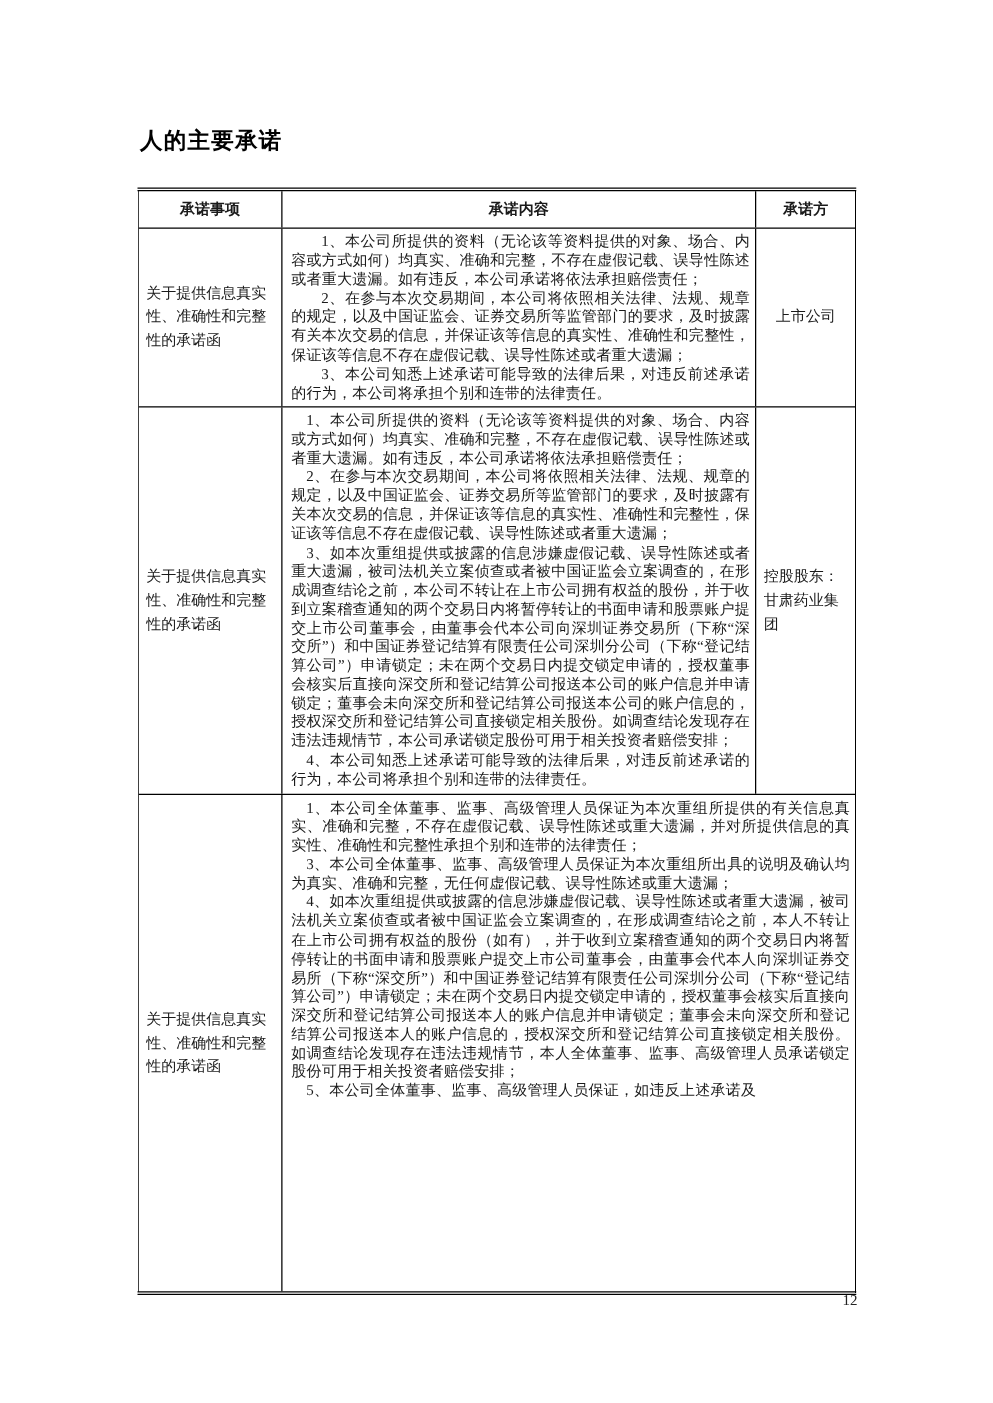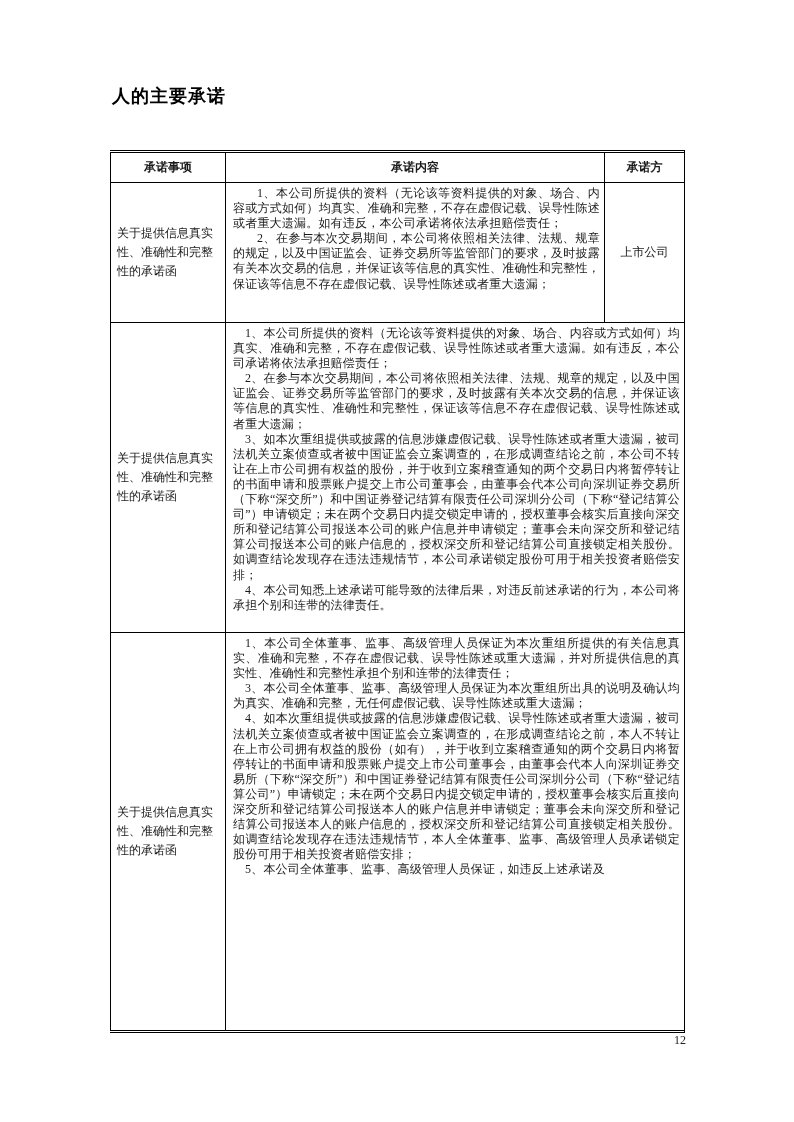--- a/index.html
+++ b/index.html
@@ -9,21 +9,21 @@
     background: #ffffff;
     color: #111111;
     font-family: "Liberation Serif", "DejaVu Serif", serif;
     overflow: hidden;
   }
   .page { position: absolute; inset: 0; }
 
   .doc-title {
     position: absolute;
     left: 112px;
-    top: 84px;
+    top: 100px;
     font-family: "Liberation Sans", "DejaVu Sans", sans-serif;
     font-weight: bold;
     font-size: 18px;
     letter-spacing: 1px;
     color: #000;
   }
 
   .doc-table {
     position: absolute;
     left: 110px;
@@ -93,32 +93,34 @@
       <div class="t-cell col-item">承诺事项</div>
       <div class="t-cell col-content">承诺内容</div>
       <div class="t-cell col-party">承诺方</div>
     </div>
 
     <div class="t-row body-row row-1">
       <div class="t-cell col-item">关于提供信息真实性、准确性和完整性的承诺函</div>
       <div class="t-cell col-content indent-lg">
           <p class="para">1、本公司所提供的资料（无论该等资料提供的对象、场合、内容或方式如何）均真实、准确和完整，不存在虚假记载、误导性陈述或者重大遗漏。如有违反，本公司承诺将依法承担赔偿责任；</p>
           <p class="para">2、在参与本次交易期间，本公司将依照相关法律、法规、规章的规定，以及中国证监会、证券交易所等监管部门的要求，及时披露有关本次交易的信息，并保证该等信息的真实性、准确性和完整性，保证该等信息不存在虚假记载、误导性陈述或者重大遗漏；</p>
+          <p class="para">3、本公司知悉上述承诺可能导致的法律后果，对违反前述承诺的行为，本公司将承担个别和连带的法律责任。</p>
         </div>
       <div class="t-cell col-party">上市公司</div>
     </div>
 
     <div class="t-row body-row row-2">
       <div class="t-cell col-item">关于提供信息真实性、准确性和完整性的承诺函</div>
       <div class="t-cell col-content indent-sm">
           <p class="para">1、本公司所提供的资料（无论该等资料提供的对象、场合、内容或方式如何）均真实、准确和完整，不存在虚假记载、误导性陈述或者重大遗漏。如有违反，本公司承诺将依法承担赔偿责任；</p>
           <p class="para">2、在参与本次交易期间，本公司将依照相关法律、法规、规章的规定，以及中国证监会、证券交易所等监管部门的要求，及时披露有关本次交易的信息，并保证该等信息的真实性、准确性和完整性，保证该等信息不存在虚假记载、误导性陈述或者重大遗漏；</p>
           <p class="para">3、如本次重组提供或披露的信息涉嫌虚假记载、误导性陈述或者重大遗漏，被司法机关立案侦查或者被中国证监会立案调查的，在形成调查结论之前，本公司不转让在上市公司拥有权益的股份，并于收到立案稽查通知的两个交易日内将暂停转让的书面申请和股票账户提交上市公司董事会，由董事会代本公司向深圳证券交易所（下称“深交所”）和中国证券登记结算有限责任公司深圳分公司（下称“登记结算公司”）申请锁定；未在两个交易日内提交锁定申请的，授权董事会核实后直接向深交所和登记结算公司报送本公司的账户信息并申请锁定；董事会未向深交所和登记结算公司报送本公司的账户信息的，授权深交所和登记结算公司直接锁定相关股份。如调查结论发现存在违法违规情节，本公司承诺锁定股份可用于相关投资者赔偿安排；</p>
           <p class="para">4、本公司知悉上述承诺可能导致的法律后果，对违反前述承诺的行为，本公司将承担个别和连带的法律责任。</p>
         </div>
+      <div class="t-cell col-party">控股股东：甘肃药业集团</div>
     </div>
 
     <div class="t-row body-row row-3">
       <div class="t-cell col-item">关于提供信息真实性、准确性和完整性的承诺函</div>
       <div class="t-cell col-content indent-sm">
           <p class="para">1、本公司全体董事、监事、高级管理人员保证为本次重组所提供的有关信息真实、准确和完整，不存在虚假记载、误导性陈述或重大遗漏，并对所提供信息的真实性、准确性和完整性承担个别和连带的法律责任；</p>
           <p class="para">3、本公司全体董事、监事、高级管理人员保证为本次重组所出具的说明及确认均为真实、准确和完整，无任何虚假记载、误导性陈述或重大遗漏；</p>
           <p class="para">4、如本次重组提供或披露的信息涉嫌虚假记载、误导性陈述或者重大遗漏，被司法机关立案侦查或者被中国证监会立案调查的，在形成调查结论之前，本人不转让在上市公司拥有权益的股份（如有），并于收到立案稽查通知的两个交易日内将暂停转让的书面申请和股票账户提交上市公司董事会，由董事会代本人向深圳证券交易所（下称“深交所”）和中国证券登记结算有限责任公司深圳分公司（下称“登记结算公司”）申请锁定；未在两个交易日内提交锁定申请的，授权董事会核实后直接向深交所和登记结算公司报送本人的账户信息并申请锁定；董事会未向深交所和登记结算公司报送本人的账户信息的，授权深交所和登记结算公司直接锁定相关股份。如调查结论发现存在违法违规情节，本人全体董事、监事、高级管理人员承诺锁定股份可用于相关投资者赔偿安排；</p>
           <p class="para">5、本公司全体董事、监事、高级管理人员保证，如违反上述承诺及</p>
         </div>

